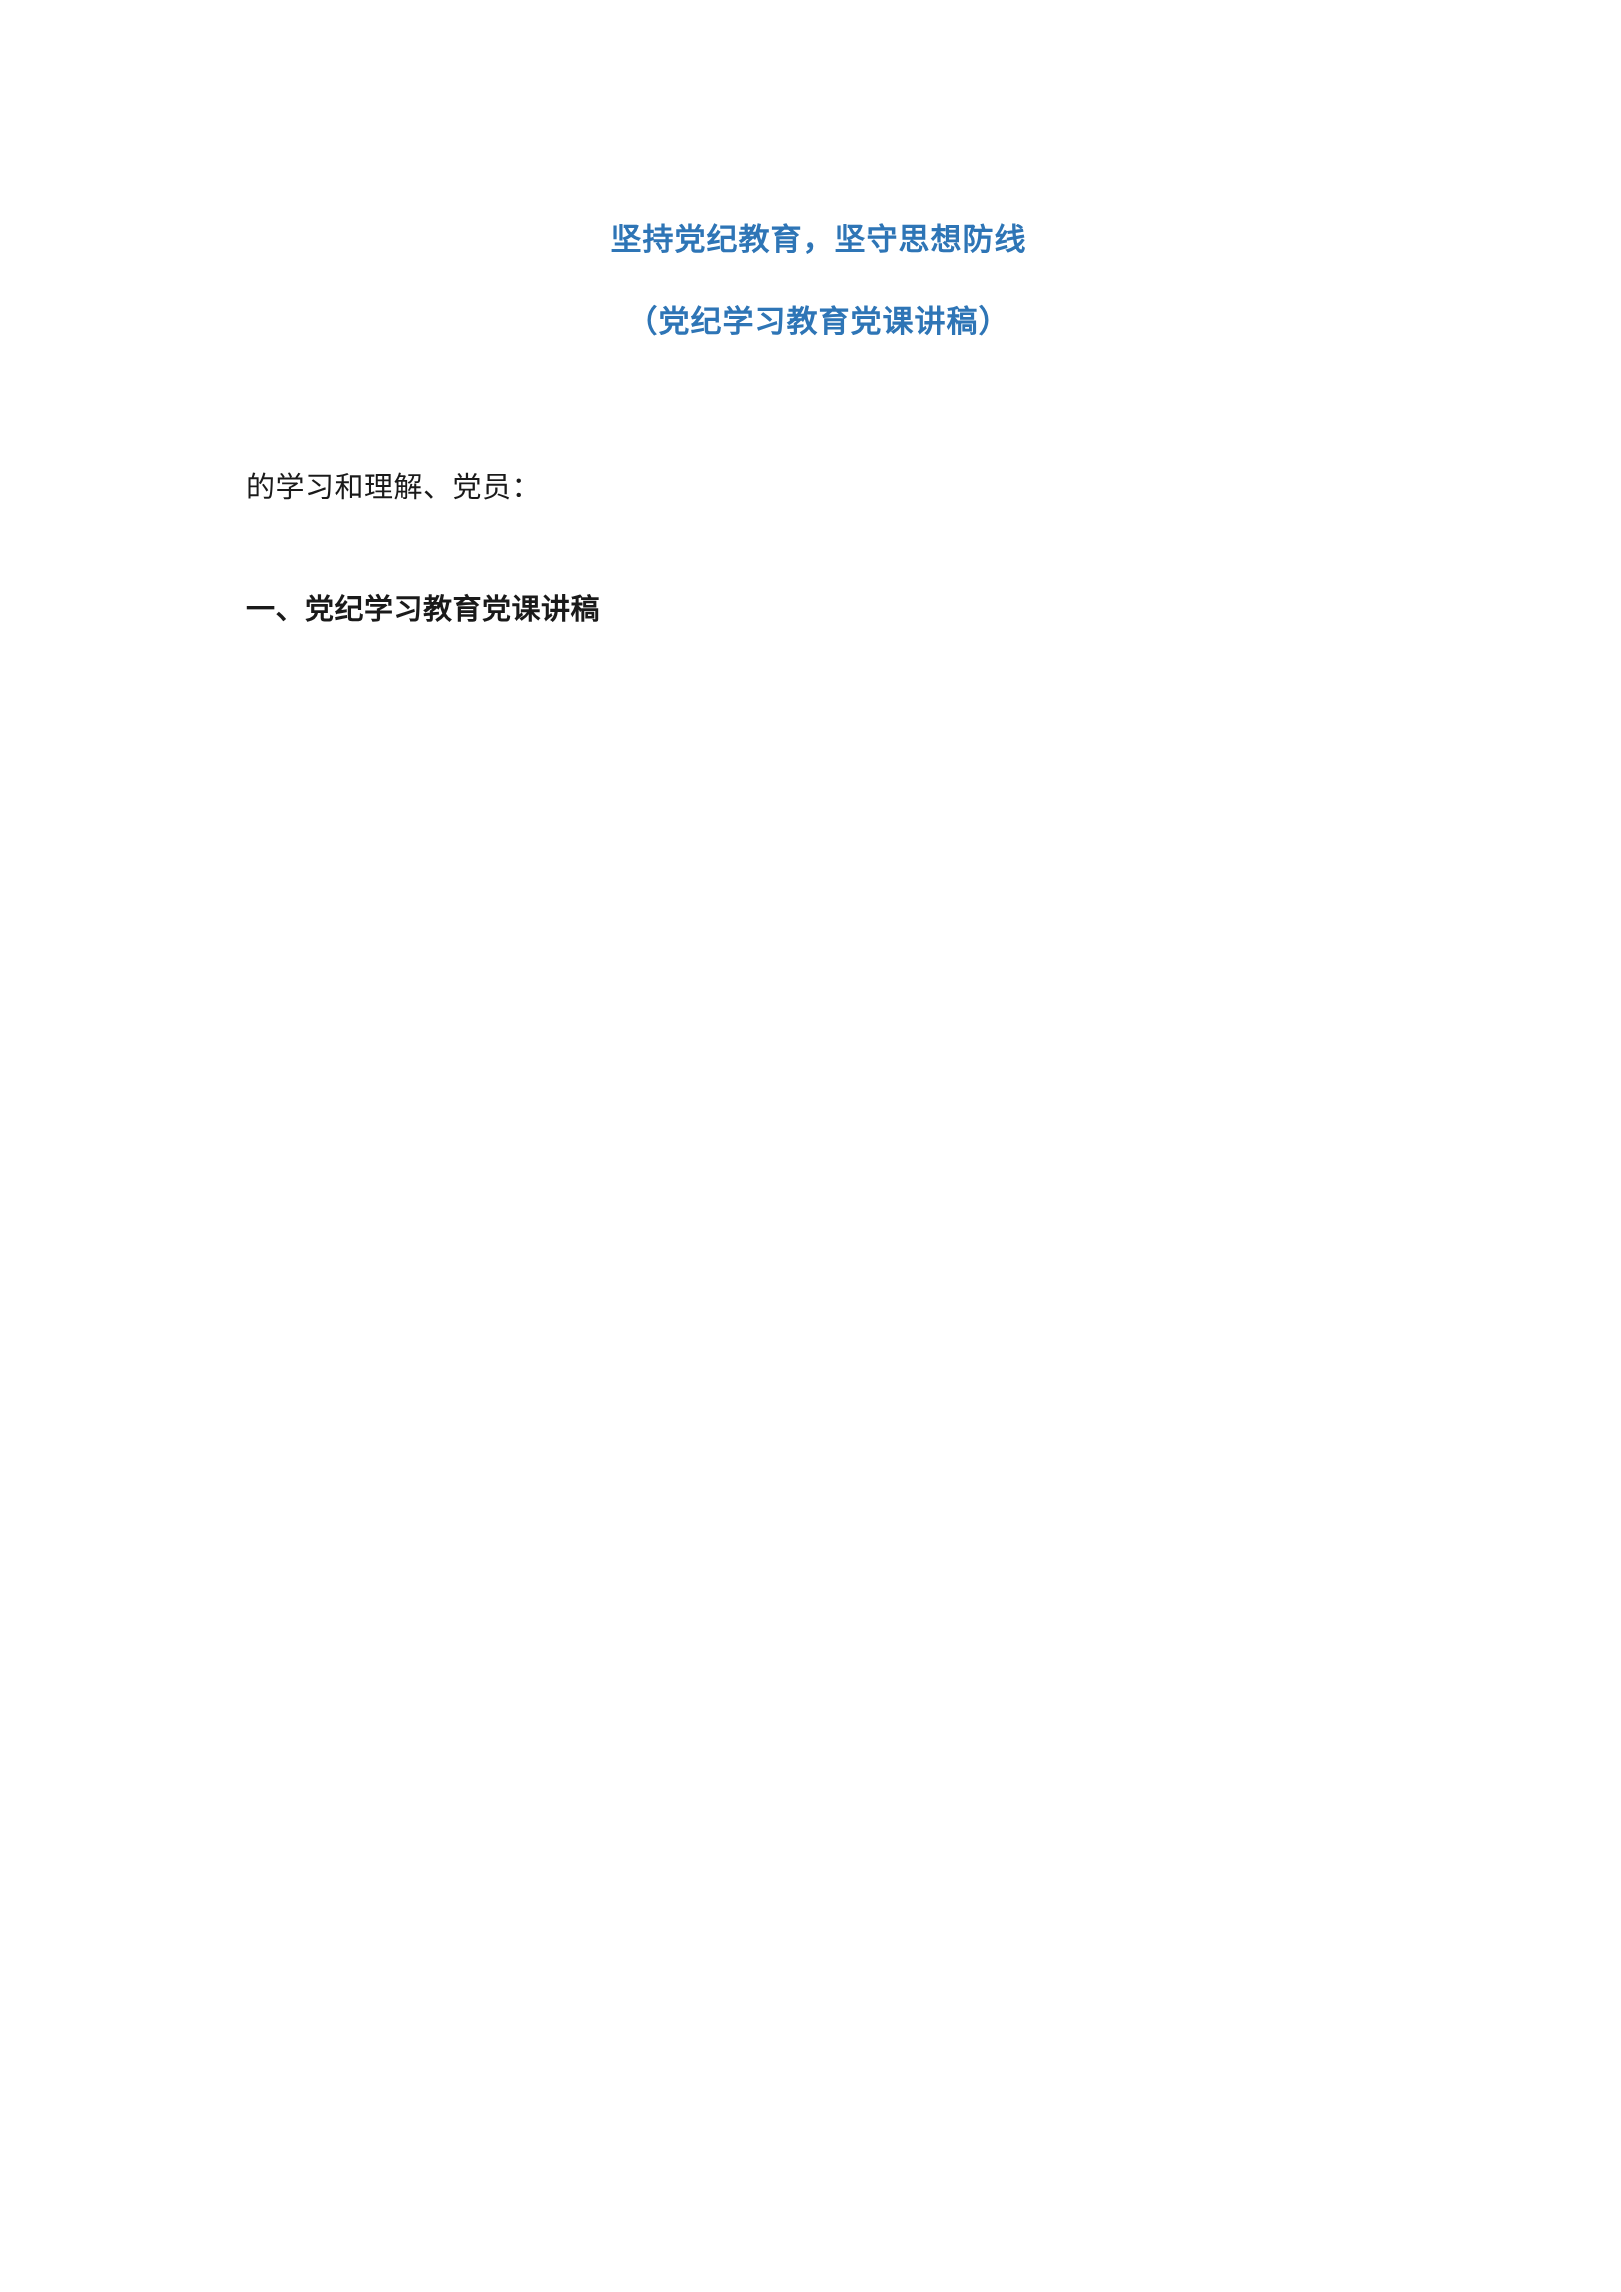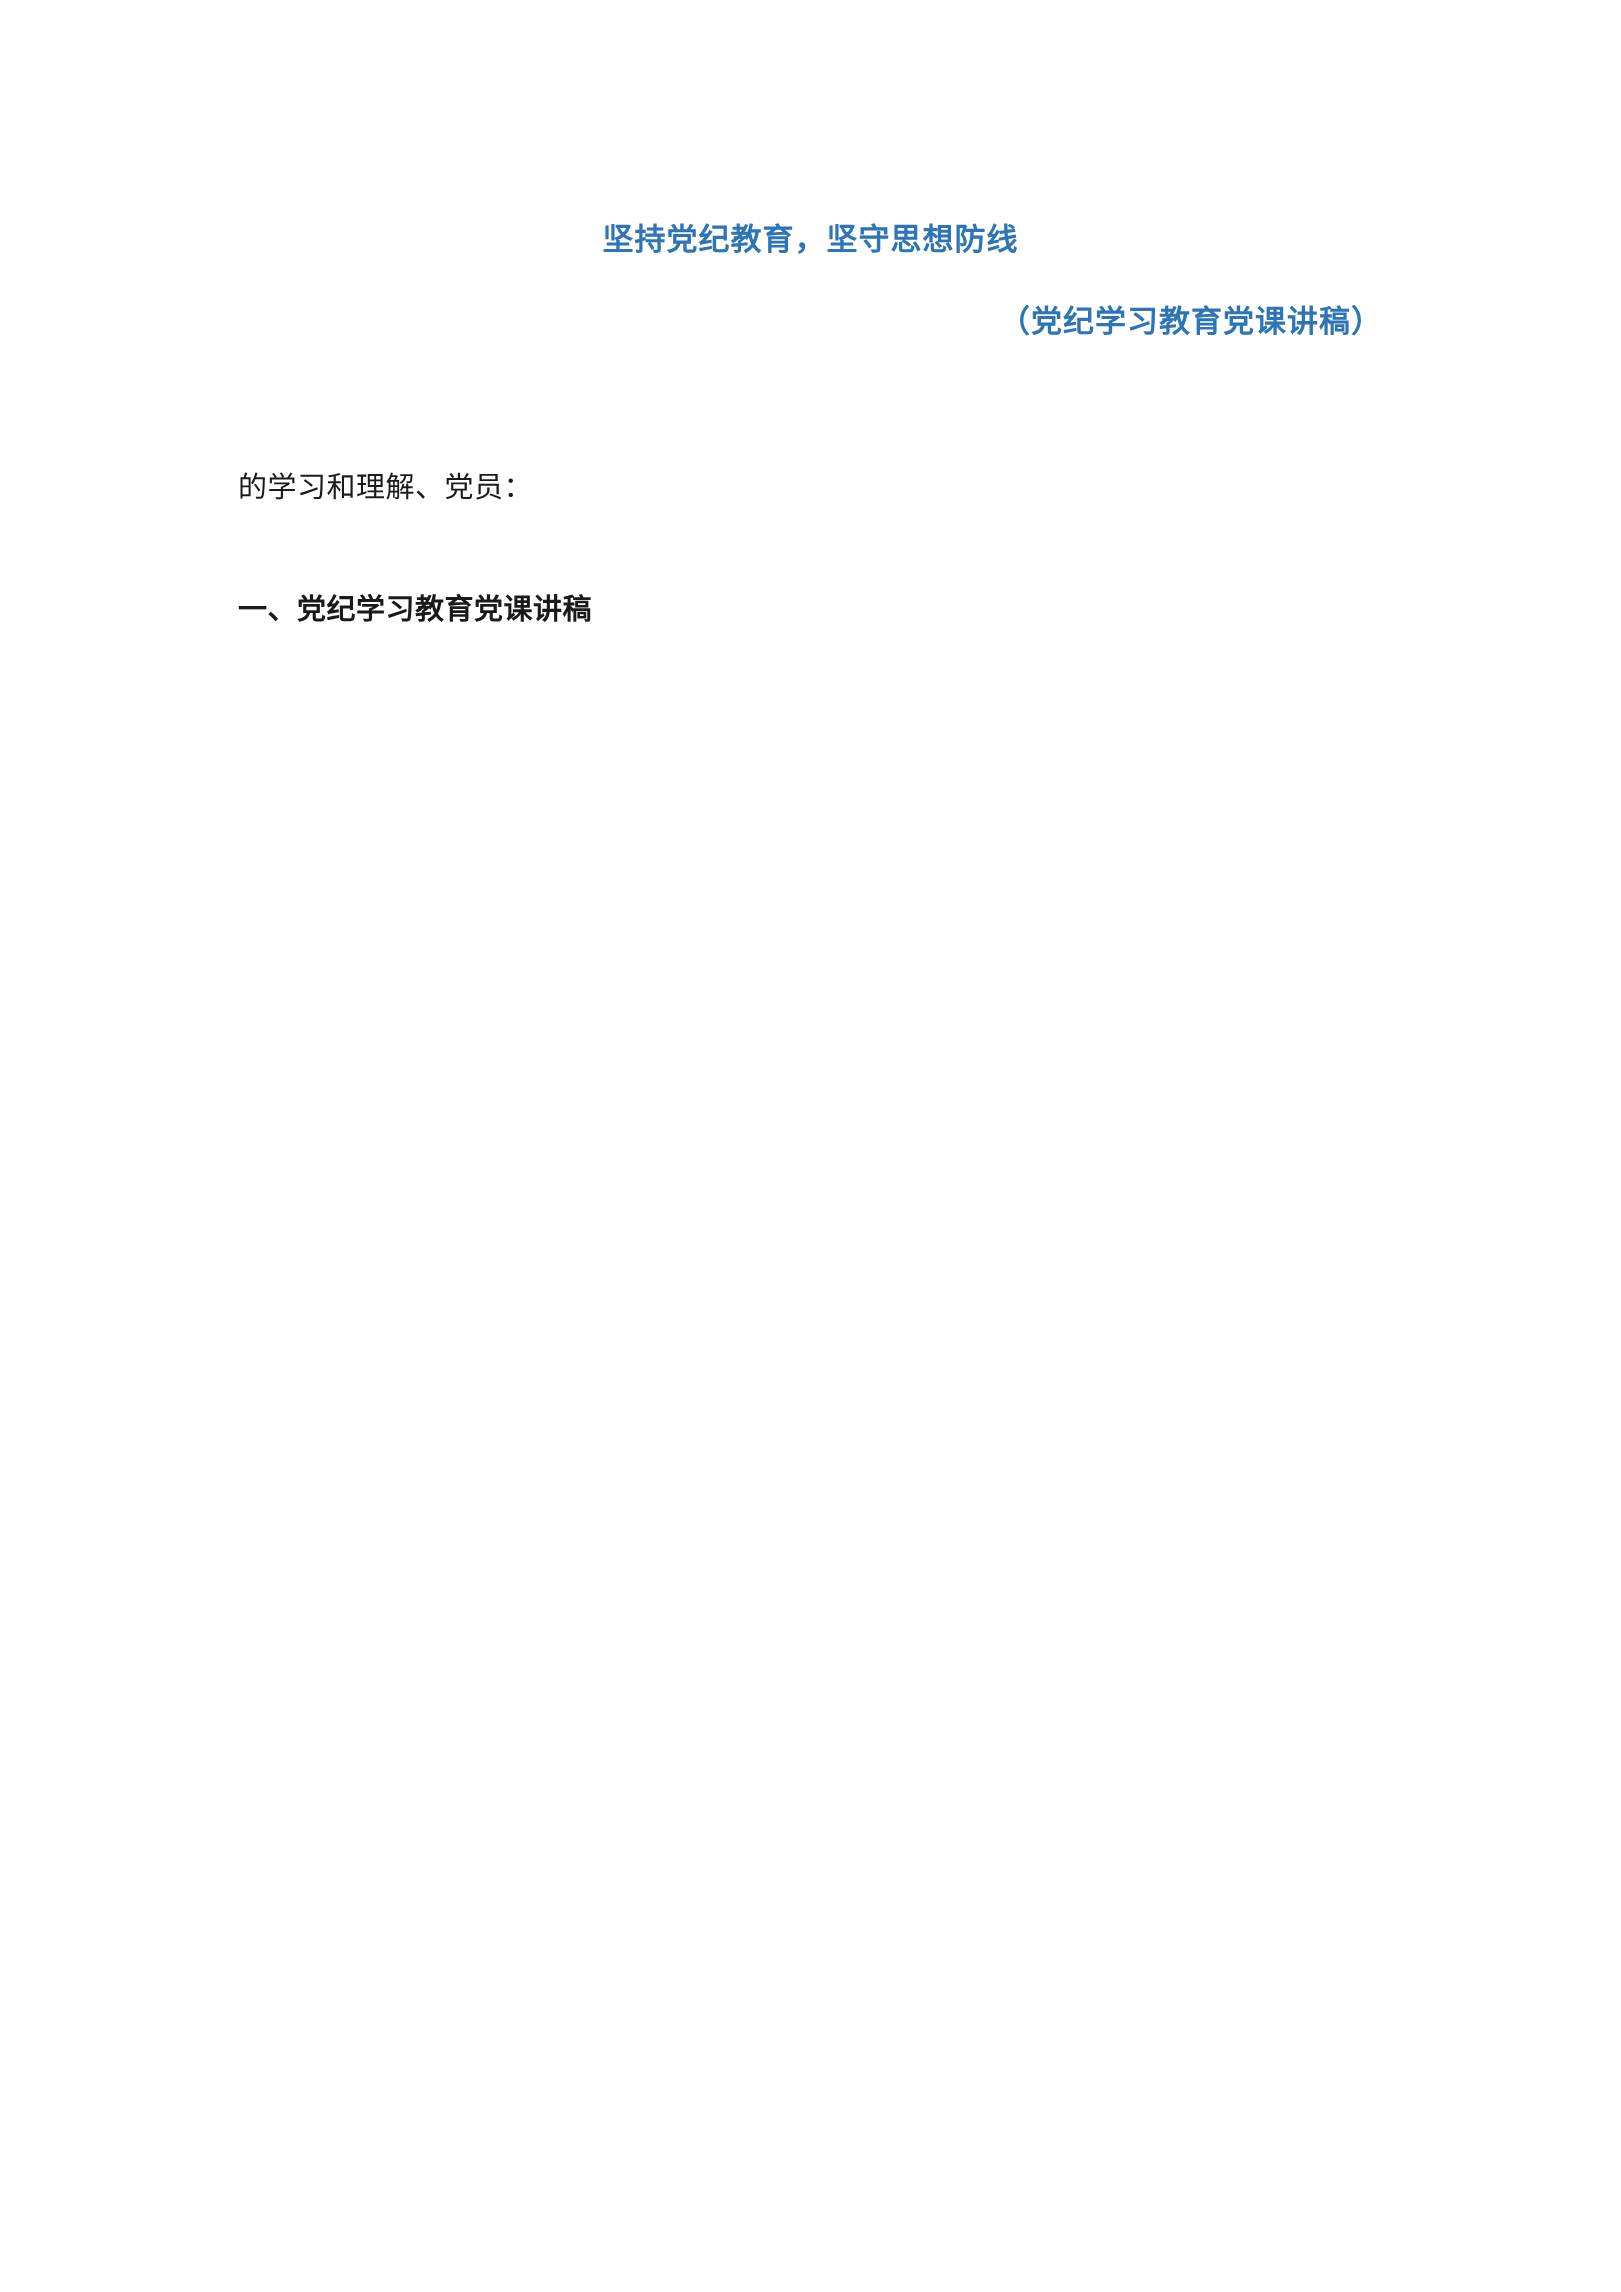--- a/index.html
+++ b/index.html
@@ -16,21 +16,21 @@
     height: 2293px;
     margin: 0 auto;
     background: #ffffff;
     position: relative;
     box-sizing: border-box;
     padding: 0;
     overflow: hidden;
   }
   .content {
     position: absolute;
-    left: 238px;
+    left: 246px;
     top: 0;
     width: 1145px;
   }
   .title-block {
     margin-top: 218px;
     text-align: center;
   }
   .doc-title {
     color: #2e75b6;
     font-size: 31px;
@@ -38,21 +38,20 @@
     letter-spacing: 1px;
     line-height: 1.4;
   }
   .doc-subtitle {
     color: #2e75b6;
     font-size: 31px;
     font-weight: bold;
     letter-spacing: 1px;
     margin-top: 39px;
     line-height: 1.4;
-    text-align: right;
   }
   .salutation {
     margin-top: 116px;
     font-size: 29px;
     line-height: 1.9;
     letter-spacing: 0.5px;
   }
   .body-para {
     font-size: 29px;
     line-height: 2.1;

